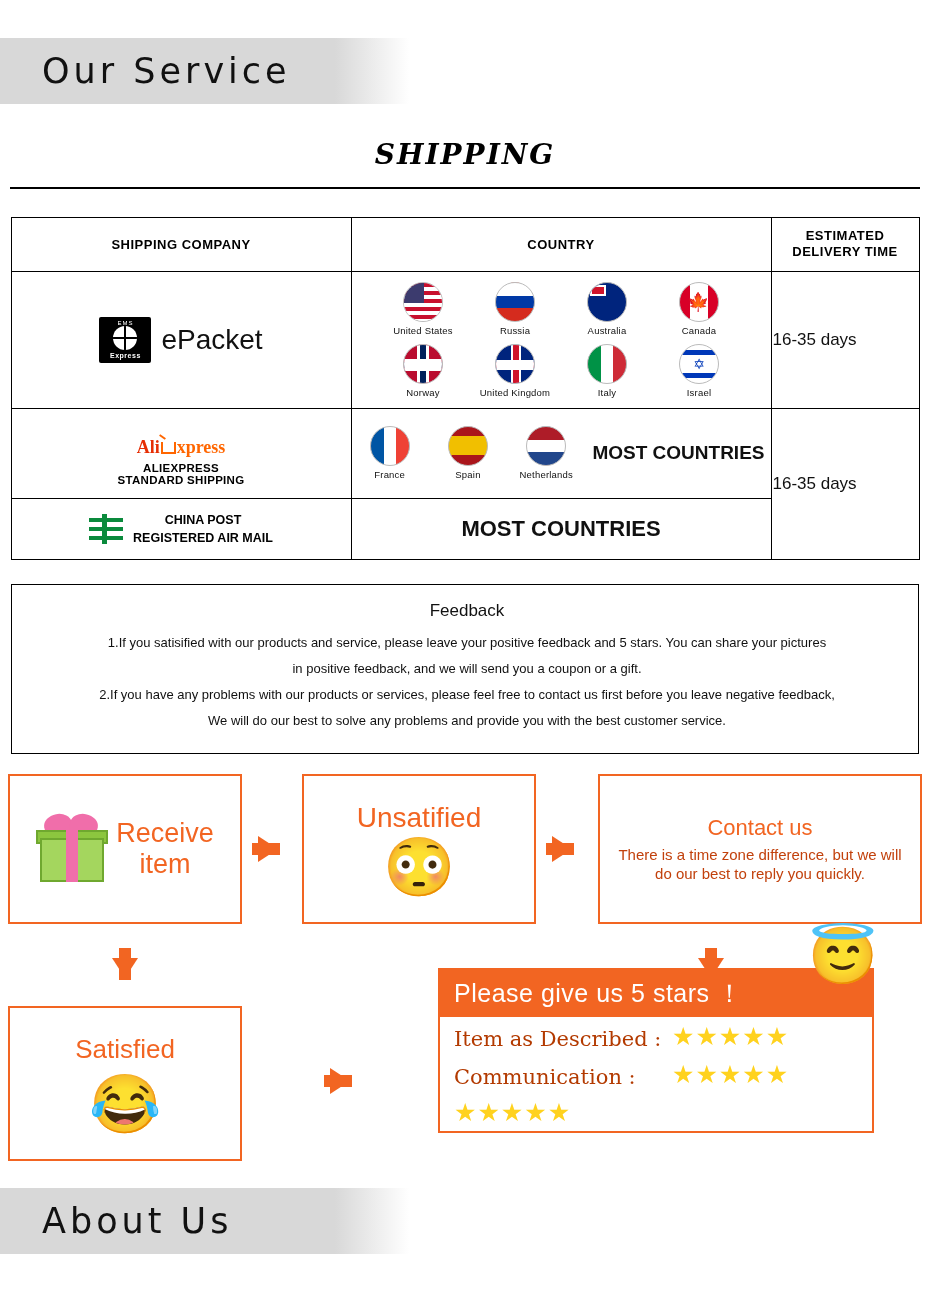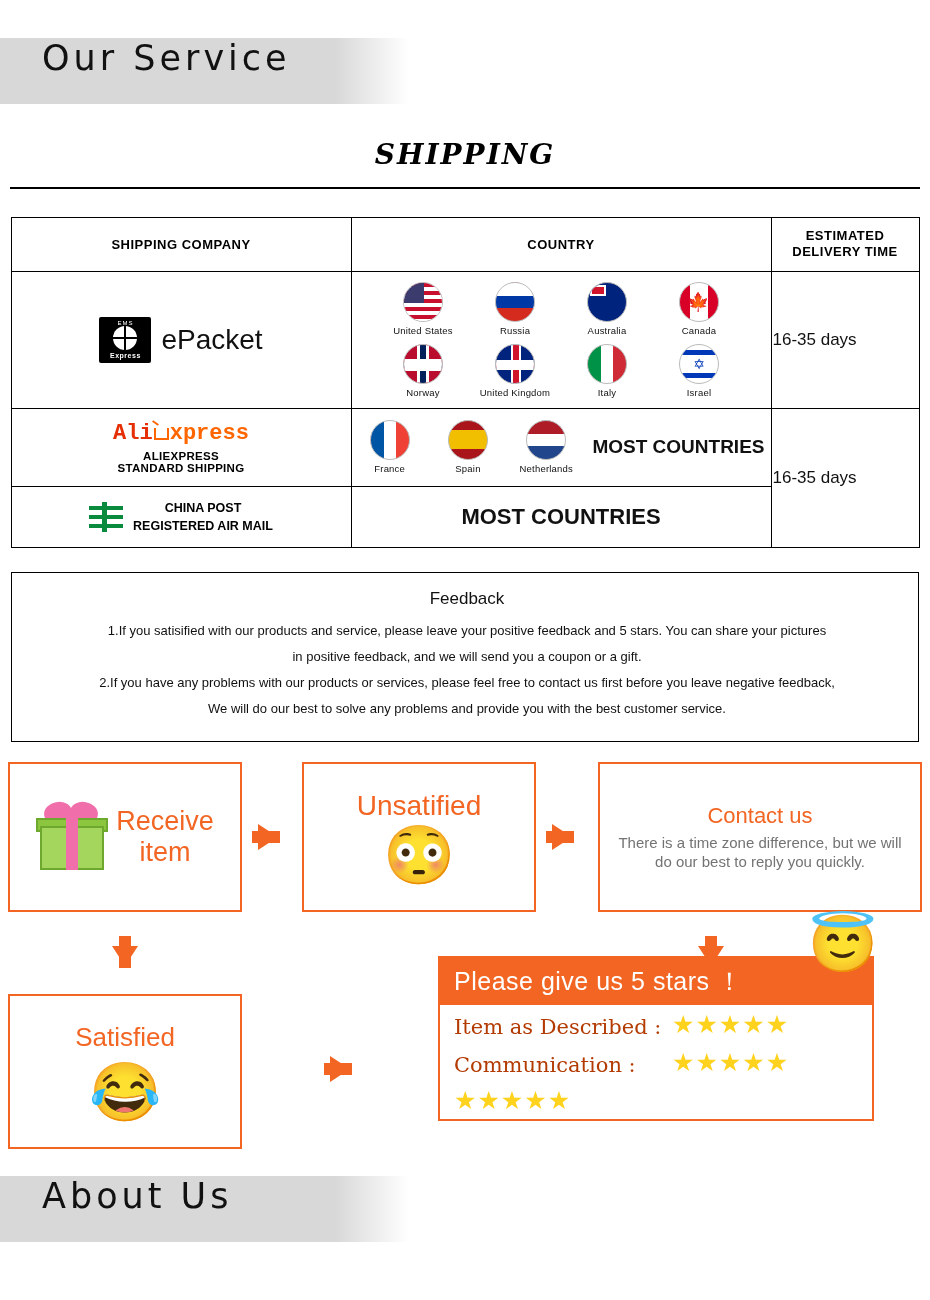--- a/index.html
+++ b/index.html
@@ -13,20 +13,21 @@
 
   .page { position: relative; width: 930px; height: 1300px; }
 
   
   .banner {
     position: relative;
     height: 66px;
     width: 100%;
     background: linear-gradient(to right, #d8d8d8 0%, #d8d8d8 36%, rgba(216,216,216,0) 44%, rgba(255,255,255,0) 100%);
     display: flex;
+    align-items: center;
   }
   .banner-title {
     font-size: 35px;
     letter-spacing: 4px;
     color: #111;
     padding-left: 42px;
     font-family: "DejaVu Sans", sans-serif;
     font-weight: 400;
   }
   .banner-top { margin-top: 38px; }
@@ -104,21 +105,21 @@
     height: 2px; background: #000; transform: translateY(-50%);
   }
   .epacket-mark .globe:after {
     content: ""; position: absolute; top: 0; bottom: 0; left: 50%;
     width: 2px; background: #000; transform: translateX(-50%);
   }
   .epacket-mark .lbl { margin-top: 2px; font-weight: bold; }
   .epacket-text { font-size: 28px; color: #111; font-family: "Liberation Sans", sans-serif; }
 
   
-  .ali-logo { font-size: 22px; font-weight: bold; font-family: Liberation Mono, monospace; }
+  .ali-logo { font-size: 18px; font-weight: bold; font-family: Liberation Serif, serif; margin-top: 16px; }
   .ali-logo .ali { color: #e62e04; }
   .ali-logo .xp { color: #f60; }
   .ali-cart {
     display: inline-block;
     width: 15px; height: 12px;
     border: 2px solid #f60;
     border-top: none;
     position: relative;
     margin: 0 1px -1px 1px;
   }
@@ -239,21 +240,21 @@
   .gift .bow-l { position: absolute; left: 8px; top: 0px; width: 28px; height: 22px; background: #f06eaa; border-radius: 50% 50% 0 50%; transform: rotate(-10deg); }
   .gift .bow-r { position: absolute; left: 34px; top: 0px; width: 28px; height: 22px; background: #f06eaa; border-radius: 50% 50% 50% 0; transform: rotate(10deg); }
   .receive-text { color: #f26522; font-size: 27px; line-height: 1.15; text-align: center; }
 
   .unsat-inner { text-align: center; }
   .unsat-title { color: #f26522; font-size: 28px; margin-bottom: 4px; }
   .emoji { font-size: 58px; line-height: 1; }
 
   .contact-inner { text-align: center; padding: 0 10px; }
   .contact-title { color: #f26522; font-size: 22px; margin-bottom: 4px; }
-  .contact-text { color: #737373; font-size: 15px; line-height: 1.3; }
+  .contact-text { color: #c2410c; font-size: 15px; line-height: 1.3; }
 
   .satis-inner { text-align: center; }
   .satis-title { color: #f26522; font-size: 26px; margin-bottom: 10px; }
 
   
   .arrow-r {
     position: absolute;
     width: 0; height: 0;
     border-top: 13px solid transparent;
     border-bottom: 13px solid transparent;

